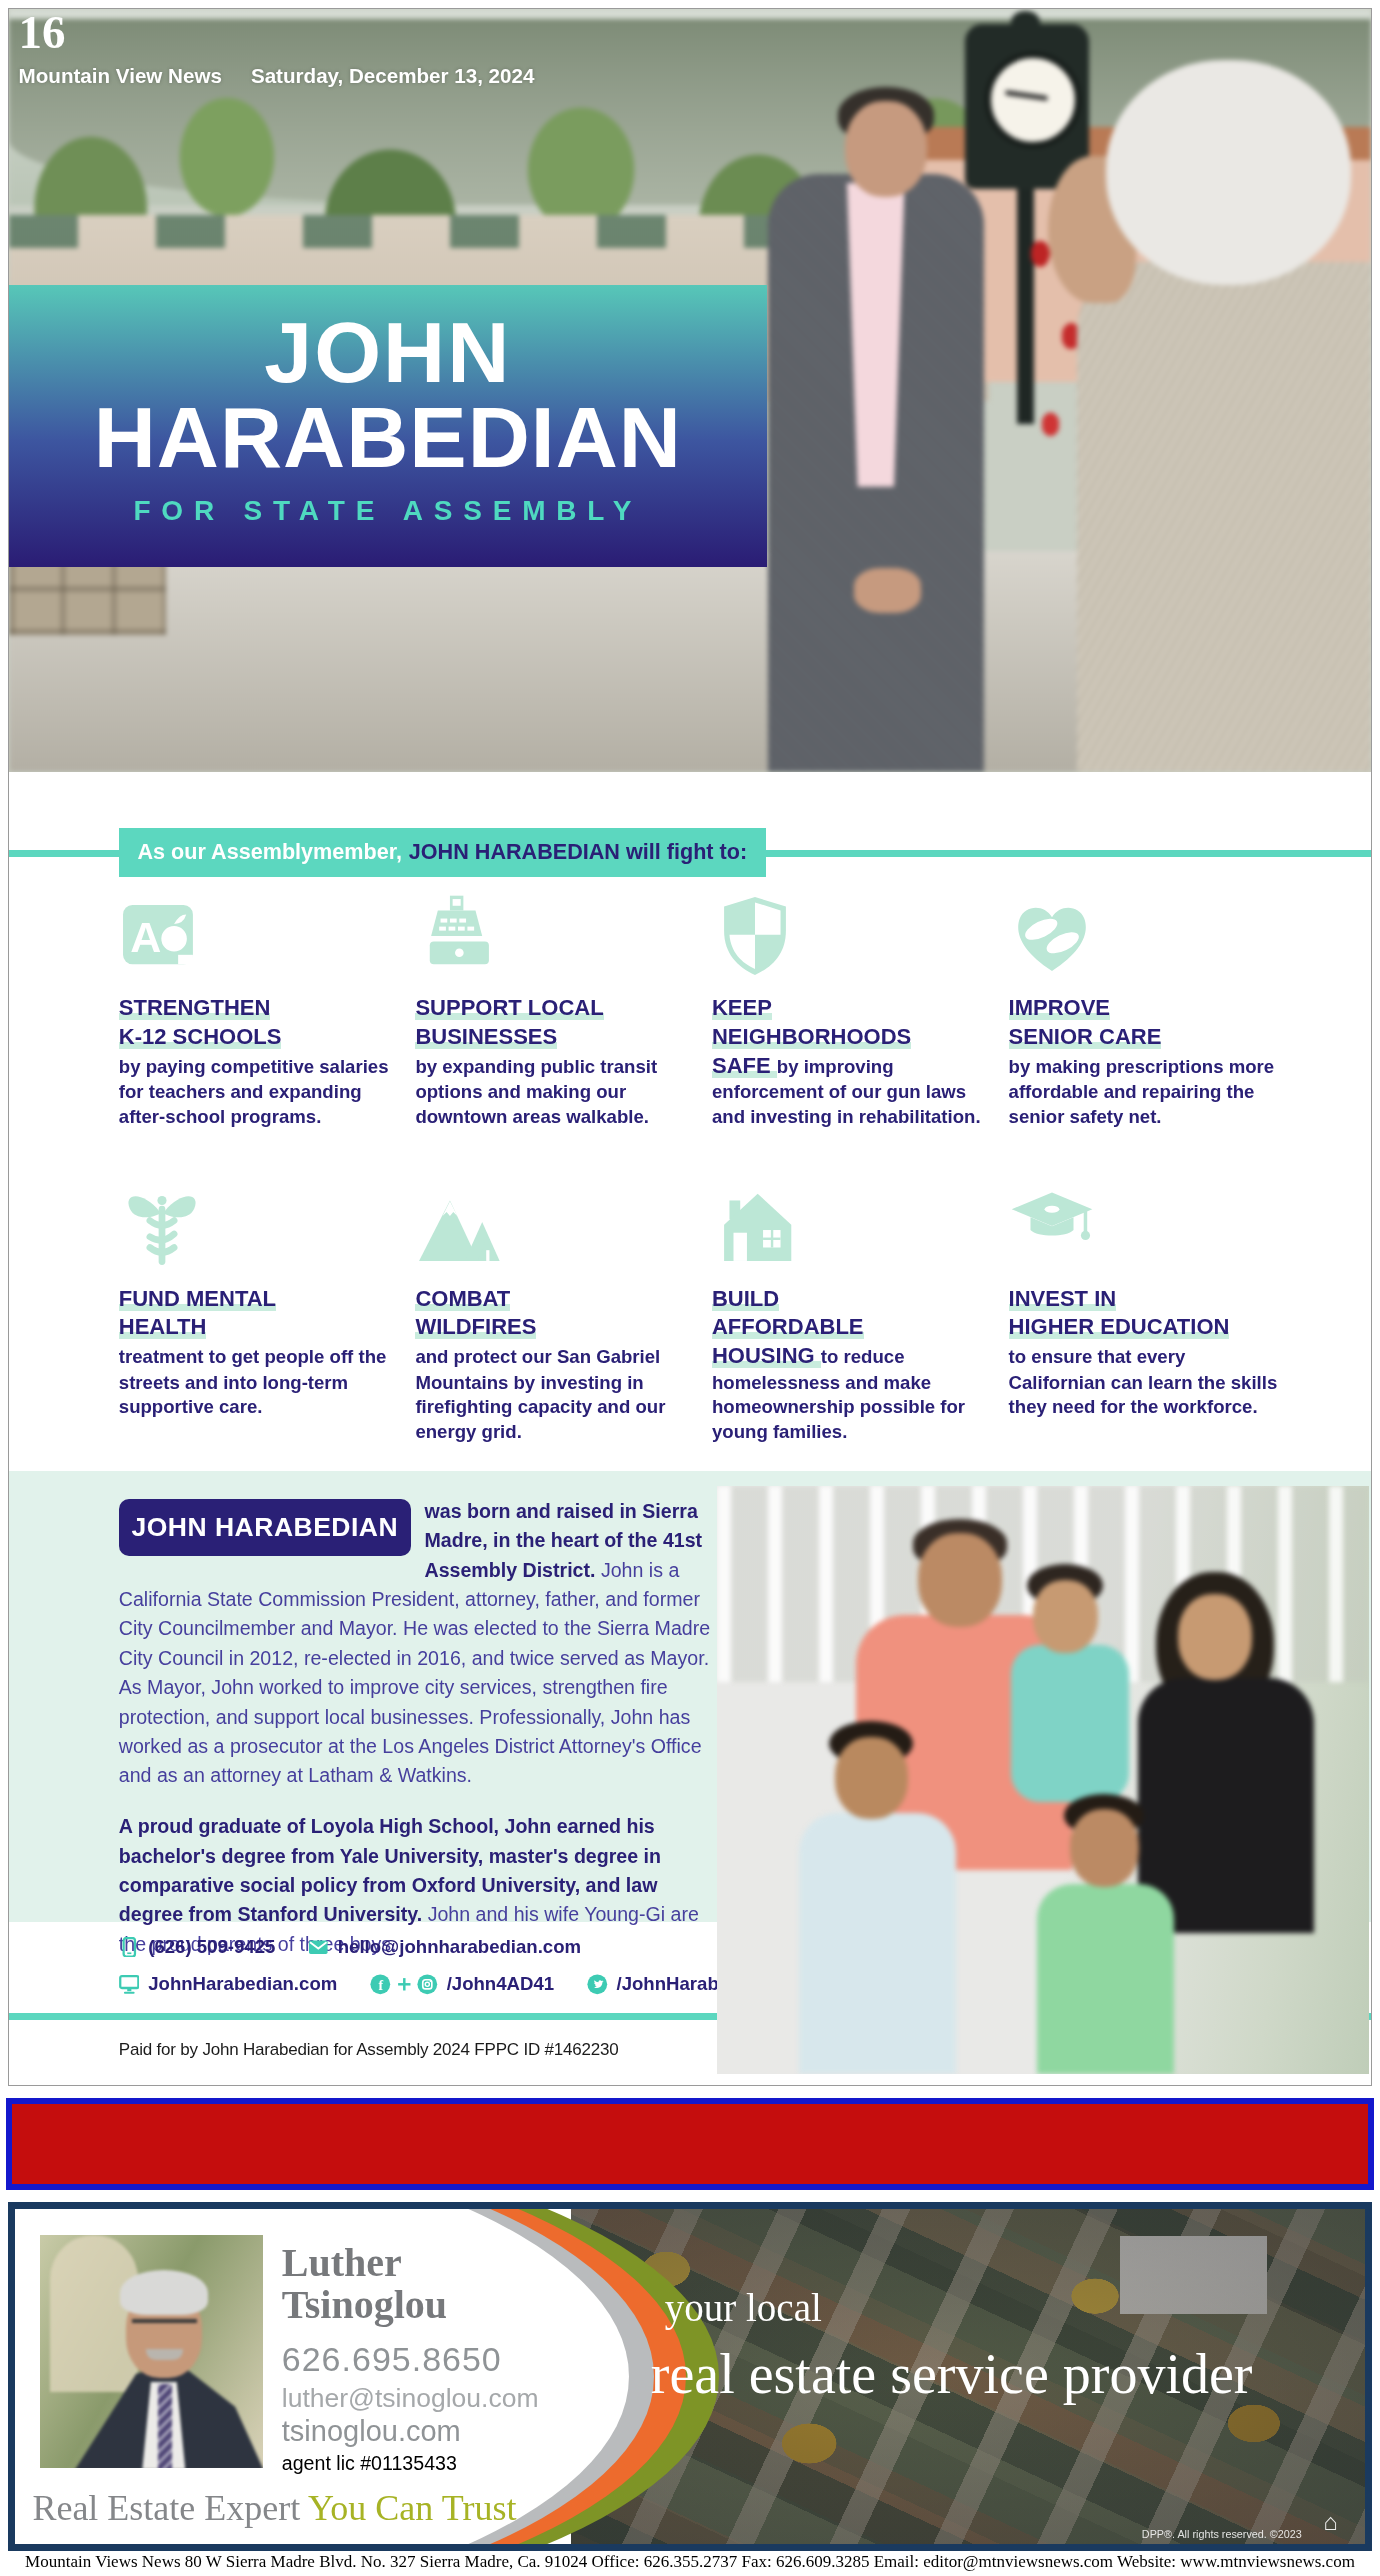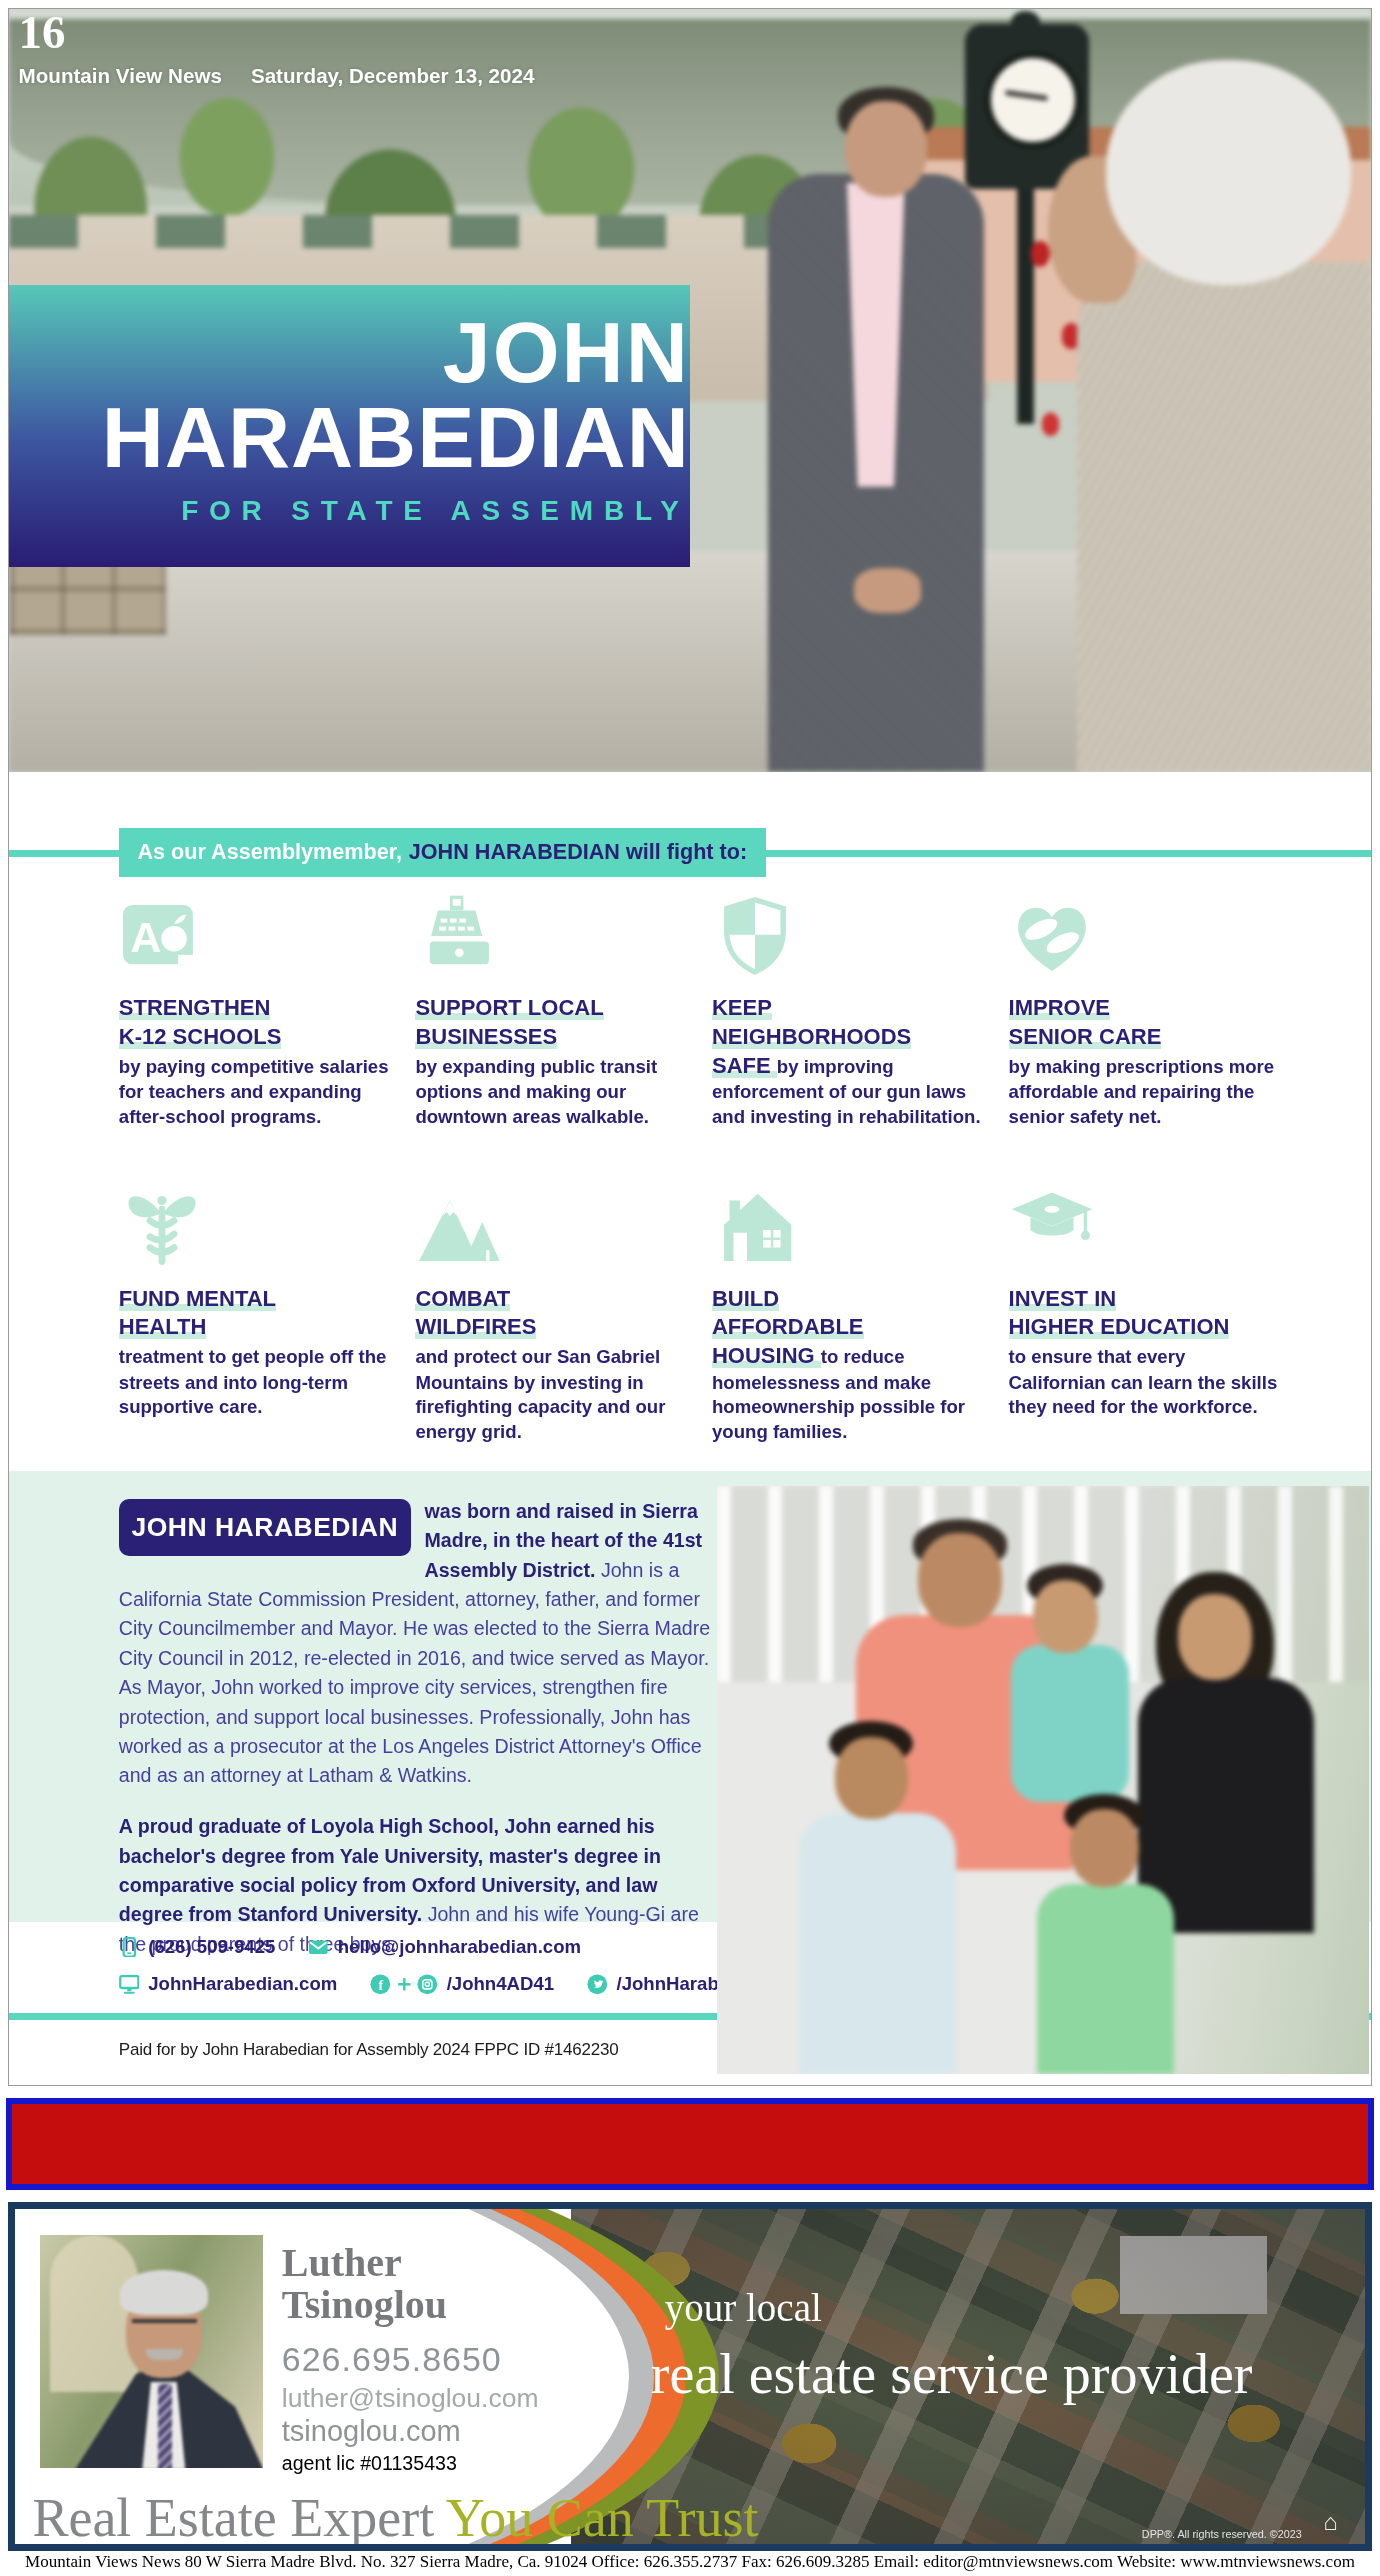--- a/index.html
+++ b/index.html
@@ -45,21 +45,21 @@
     radial-gradient(12.7px 17.6px at 60% 88%,#b01f1f 0 60%,transparent 61%);}
   .cand-hair{position:absolute;left:829px;top:78px;width:96px;height:55px;background:#35302b;border-radius:50% 50% 40% 40%;}
   .cand-head{position:absolute;left:836px;top:92px;width:82px;height:96px;background:#c69a7f;border-radius:46%;}
   .cand-jacket{position:absolute;left:759px;top:165px;width:216px;height:598px;background:#595d63;border-radius:51px 51px 0 0;background-image:repeating-linear-gradient(45deg,rgba(255,255,255,.07) 0 2.9px,transparent 2.9px 5.9px);}
   .cand-shirt{position:absolute;left:829px;top:174px;width:76px;height:304px;background:#f4d8dd;clip-path:polygon(12% 0,88% 0,74% 100%,26% 100%);}
   .cand-hands{position:absolute;left:845px;top:559px;width:67px;height:45px;background:#c69a7f;border-radius:40%;}
   .old-hair{position:absolute;right:19.6px;top:51px;width:245px;height:225px;background:#eae8e4;border-radius:48%;}
   .old-face{position:absolute;right:235px;top:147px;width:88px;height:147px;background:#c9a183;border-radius:50% 20% 30% 50%;}
   .old-jacket{position:absolute;right:0;top:253px;width:294px;height:510px;background:#cfc8ba;border-radius:69px 0 0 0;background-image:repeating-linear-gradient(120deg,rgba(120,110,90,.12) 0 3.9px,transparent 3.9px 8.8px);}
   
-  #banner{position:absolute;left:0;top:276px;width:681px;height:282px;background:linear-gradient(180deg,#57C7B8 0%,#3D56A0 55%,#2A1C74 100%);text-align:right;color:#fff;}
+  #banner{position:absolute;left:0;top:276px;width:758px;height:282px;background:linear-gradient(180deg,#57C7B8 0%,#3D56A0 55%,#2A1C74 100%);text-align:center;color:#fff;}
   #banner .n1{display:block;margin-top:25.5px;font-size:86px;line-height:.98;font-weight:bold;letter-spacing:2px;}
   #banner .n2{display:block;font-size:86px;line-height:.98;font-weight:bold;letter-spacing:1px;}
   #banner .tag{display:block;margin-top:15.7px;font-size:28px;font-weight:bold;letter-spacing:10.8px;color:#4FD9C0;}
   
   #mast{position:absolute;left:9.8px;top:0;color:#fff;z-index:6;}
   #mast .pg{font-family:"Liberation Serif",serif;font-weight:bold;font-size:47px;line-height:1;}
   #mast .row{font-size:20.6px;font-weight:bold;margin-top:7.8px;text-shadow:0 0 3.9px rgba(0,0,0,.25);}
   #mast .row .d{margin-left:29px;}
   
   #fight-line{position:absolute;left:0;top:841px;width:100%;height:6.9px;background:var(--teal);}
@@ -140,21 +140,21 @@
   .lp-tie{position:absolute;left:118px;top:149px;width:13.7px;height:86px;background:#4f4676;background-image:repeating-linear-gradient(135deg,rgba(255,255,255,.5) 0 2.9px,transparent 2.9px 7.8px);}
   .lp-head{position:absolute;left:86px;top:53px;width:76px;height:90px;background:#c6997a;border-radius:44%;}
   .lp-hair{position:absolute;left:80px;top:35px;width:88px;height:45px;background:#d9d9d7;border-radius:50% 50% 30% 30%;}
   .lp-glasses{position:absolute;left:92px;top:84px;width:65px;height:15.7px;border-top:4.9px solid #3a3a3a;}
   .lp-stache{position:absolute;left:106px;top:114px;width:37px;height:11.8px;background:#b9b5ae;border-radius:0 0 9.8px 9.8px;}
   #luther-name{position:absolute;left:267px;top:33px;font-family:"Liberation Serif",serif;font-weight:bold;font-size:40px;line-height:1.06;color:#77797c;}
   #luther-phone{position:absolute;left:267px;top:131px;font-size:34px;color:#8f9396;letter-spacing:1px;}
   #luther-email{position:absolute;left:267px;top:174px;font-size:26.5px;color:#a5a8aa;text-align:center;}
   #luther-web{position:absolute;left:267px;top:206px;font-size:29px;color:#8f9396;}
   #luther-lic{position:absolute;left:267px;top:243px;font-size:19.6px;color:#000000;}
-  #luther-tag{position:absolute;left:17.6px;top:278px;font-family:"Liberation Serif",serif;font-size:54px;white-space:nowrap;}
+  #luther-tag{position:absolute;left:17.6px;top:278px;font-family:"Liberation Serif",serif;font-size:36px;white-space:nowrap;}
   #luther-tag .g{color:#85878a;}
   #luther-tag .o{color:#a7b325;}
   
   #footer{position:absolute;left:0;top:2552px;width:1380px;text-align:center;font-family:"Liberation Serif",serif;font-size:17px;color:#000;}
 </style>
 </head>
 <body>
 
 <div id="ad1">
 

